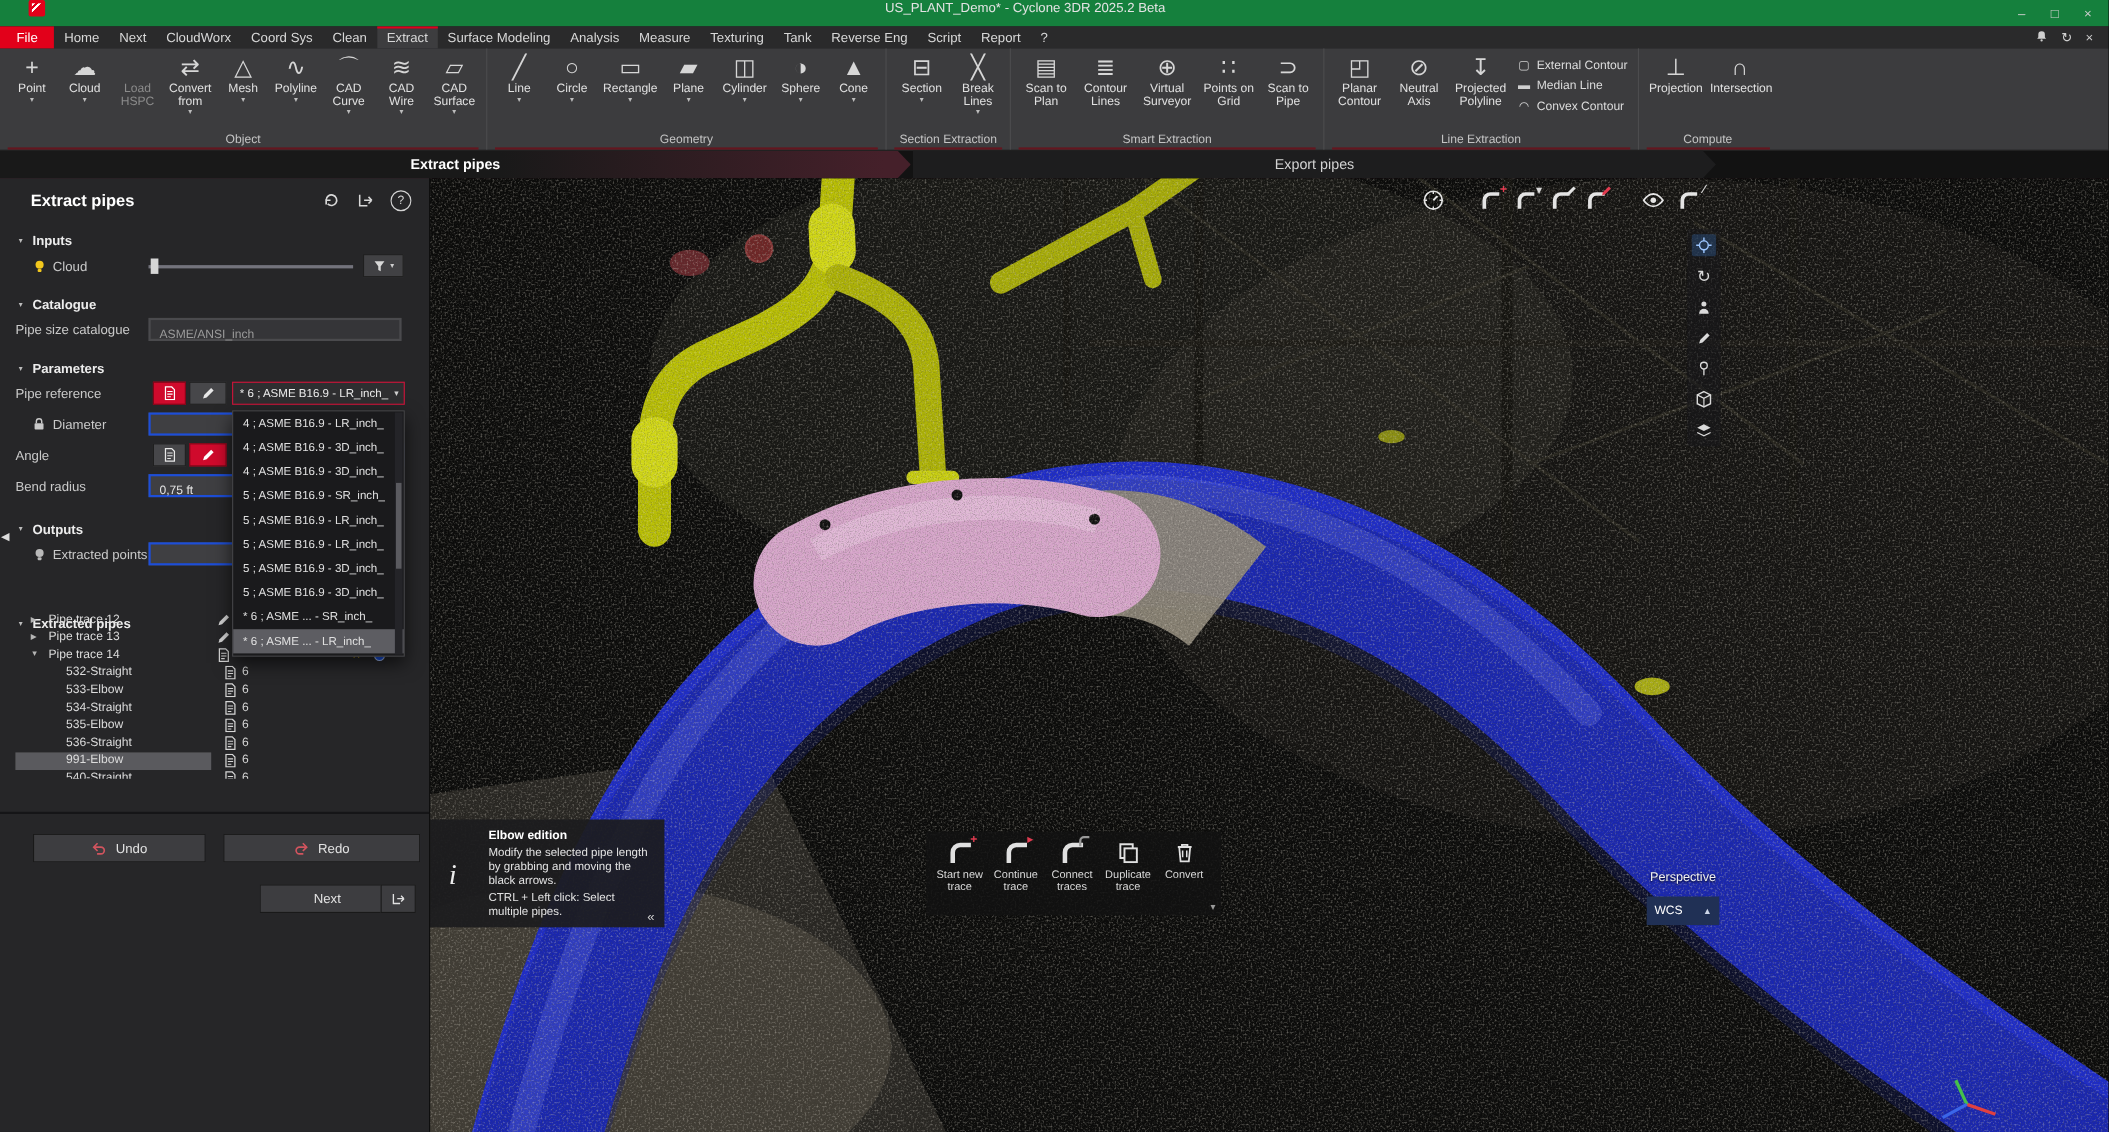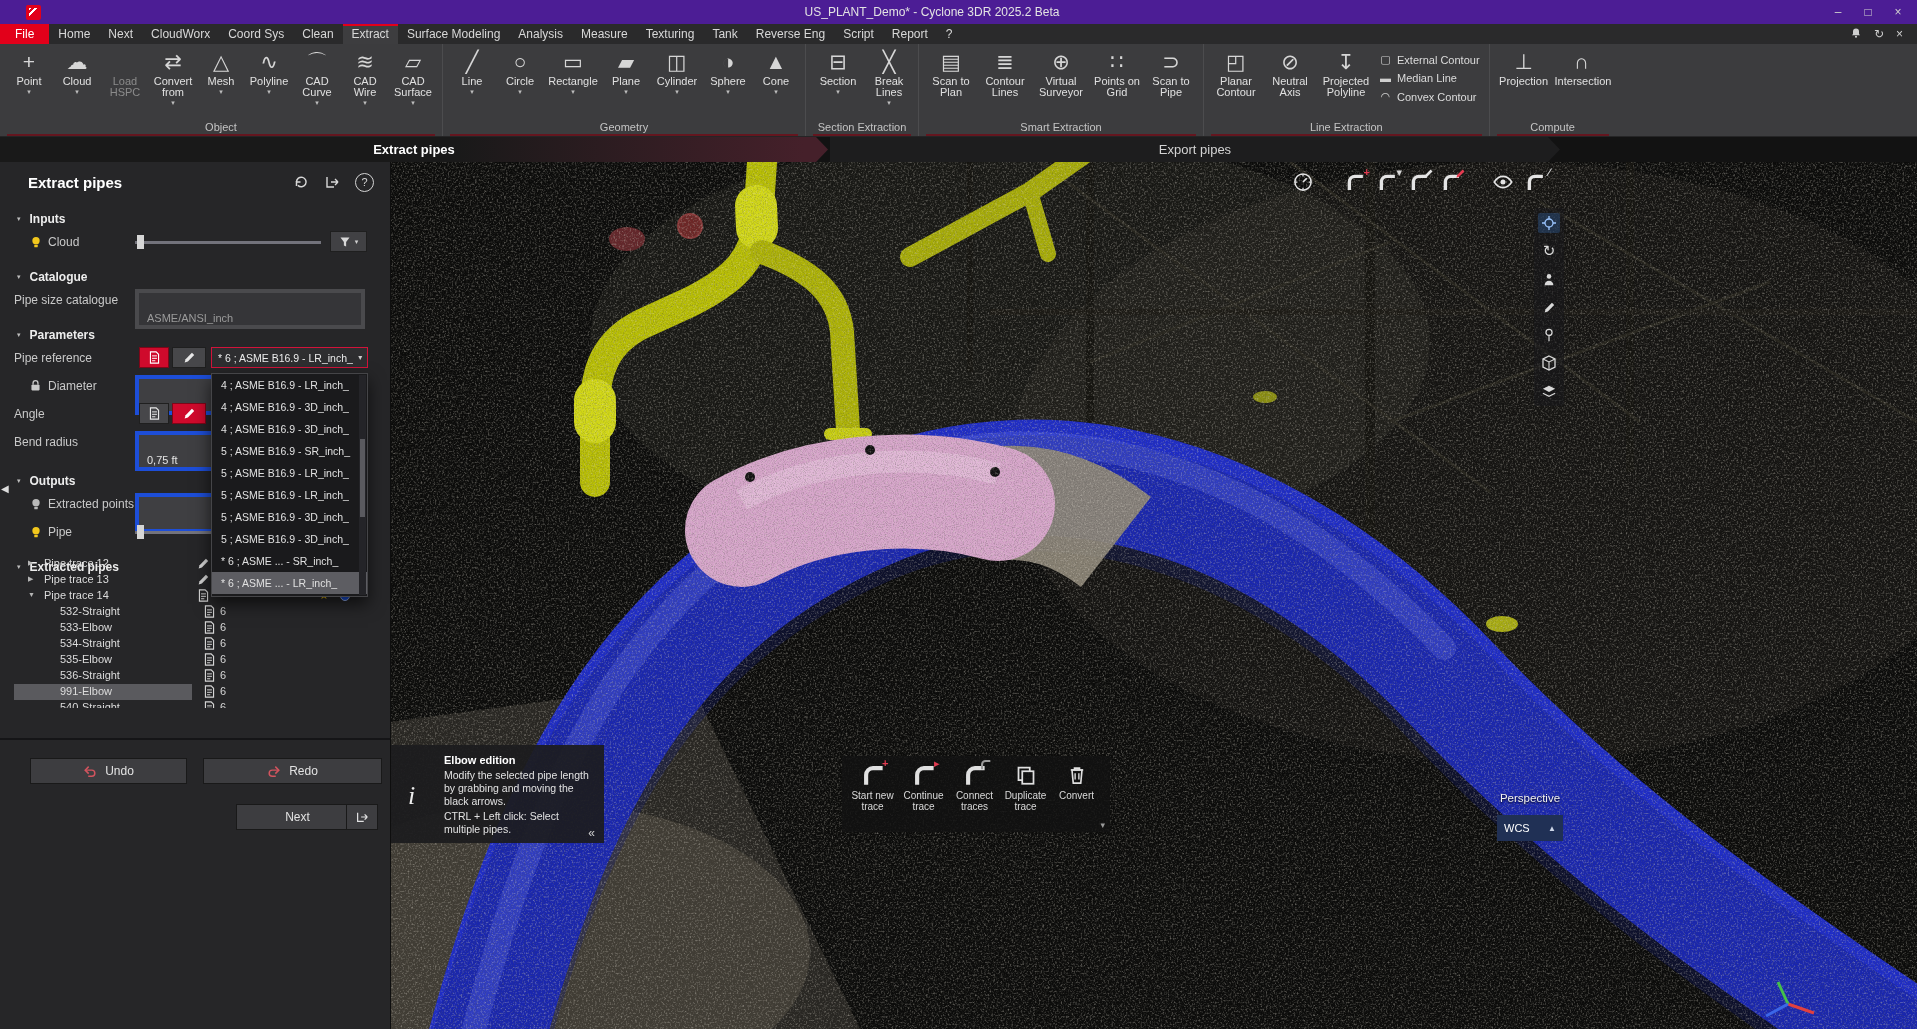--- a/index.html
+++ b/index.html
@@ -2,21 +2,21 @@
 <html><head>
 <meta charset="utf-8">
 <style>
   html,body{margin:0;padding:0;background:#000;}
   body{width:1917px;height:1029px;overflow:hidden;position:relative;
        font-family:"Liberation Sans","DejaVu Sans",sans-serif;
        -webkit-font-smoothing:antialiased;color:#ddd;}
   .app{position:absolute;inset:0;background:#1c1c1c;}
 
   
-  .titlebar{height:24px;background:#4c1d95;display:flex;align-items:center;font-size:12px;color:#e3e3e3;}
+  .titlebar{height:24px;background:#15803d;display:flex;align-items:flex-start;font-size:12px;color:#e3e3e3;}
   .logo{width:15px;height:15px;margin-left:26px;border-radius:2px;background:#e2001a;position:relative;flex:0 0 auto;}
   .logo::after{content:"";position:absolute;left:3px;top:3px;width:9px;height:9px;
                background:linear-gradient(135deg,#fff 0 2px,transparent 2px 4px,#fff 4px 6px,transparent 6px);}
   .tb-title{flex:1;text-align:center;}
   .tb-ctrls{display:flex;margin-right:4px;}
   .tb-btn{width:30px;height:24px;display:flex;align-items:center;justify-content:center;color:#cfcfcf;font-size:12px;}
 
   
   .menubar{height:20px;background:#2a2a2b;display:flex;align-items:stretch;font-size:12px;color:#d8d8d8;}
   .mi{padding:0 9px;display:flex;align-items:center;white-space:nowrap;}
@@ -97,22 +97,22 @@
   .phicons{margin-left:auto;display:flex;align-items:center;gap:15px;margin-right:16px;color:#d8d8d8;}
   .phbtn{display:flex;align-items:center;justify-content:center;}
   .qcircle{width:17px;height:17px;border:1.5px solid #d4d4d4;border-radius:50%;font-size:11px;color:#d4d4d4;
            display:flex;align-items:center;justify-content:center;}
   .sechead{display:flex;align-items:center;gap:9px;height:18px;padding-left:17px;font-size:12px;font-weight:bold;color:#ededed;}
   .scaret{font-size:7px;color:#bdbdbd;}
   .prow{height:28px;}
   .picon{position:absolute;left:29px;top:7px;width:14px;height:14px;}
   .plabel{position:absolute;left:48px;top:7px;font-size:12px;color:#c9c9c9;white-space:nowrap;}
   .plabel.noicon{left:14px;}
-  .pfield{position:absolute;left:135px;top:3px;width:230px;height:21px;background:#3f3f42;border:4px solid #1d4ed8;
-          color:#e4e4e4;font-size:11px;line-height:19px;padding:16px 8px;box-sizing:border-box;white-space:nowrap;}
+  .pfield{position:absolute;left:135px;top:3px;width:230px;height:21px;background:#3f3f42;border:2px solid #1d4ed8;
+          color:#e4e4e4;font-size:11px;line-height:19px;padding:4px 8px;box-sizing:border-box;white-space:nowrap;}
   .pfield.dis{color:#9b9b9b;background:#353538;border-color:#4a4a4d;}
   .slider{position:absolute;top:13px;height:3px;background:#73737c;}
   .sthumb{position:absolute;left:2px;top:-6px;width:7px;height:14px;background:#d6d6d6;}
   .sqbtn{position:absolute;top:3px;width:30px;height:21px;display:flex;align-items:center;justify-content:center;
          border:1px solid #1f1f1f;background:#47474a;color:#e8e8e8;box-sizing:border-box;}
   .sqbtn.red{background:#cf0a2c;color:#fff;border-color:#7e0618;}
   .combo{position:absolute;left:211px;top:3px;width:157px;height:21px;background:#2e2e30;border:1px solid #d2133a;
          color:#ececec;font-size:10.5px;display:flex;align-items:center;padding-left:6px;box-sizing:border-box;white-space:nowrap;}
   .ccaret{margin-left:auto;width:15px;text-align:center;color:#cfcfcf;font-size:8px;flex:0 0 auto;}
   .filterbtn{position:absolute;left:330px;top:3px;width:37px;height:21px;background:#414144;border:1px solid #1f1f1f;
@@ -791,29 +791,20 @@
         </div>
 
       <div class="pabs prow" style="top:328px">
         <svg class="picon ic14 bulb-g">
             <use href="#i-bulb"></use>
           </svg>
         <span class="plabel">Extracted points</span>
         <span class="pfield"></span>
       </div>
 
-      <div class="pabs prow" style="top:356px">
-        <svg class="picon ic14 bulb-y">
-            <use href="#i-bulb"></use>
-          </svg>
-        <span class="plabel">Pipe</span>
-        <span class="slider" style="left:135px;width:230px">
-            <i class="sthumb"></i>
-          </span>
-      </div>
 
       <div class="pabs sechead" style="top:396px">
           <span class="scaret">▾</span>
           <span>Extracted pipes</span>
         </div>
 
       <div class="pabs tree">
         <div class="trow">
           <span class="tcaret">▶</span>
           <span class="tlabel">Pipe trace 12</span>

